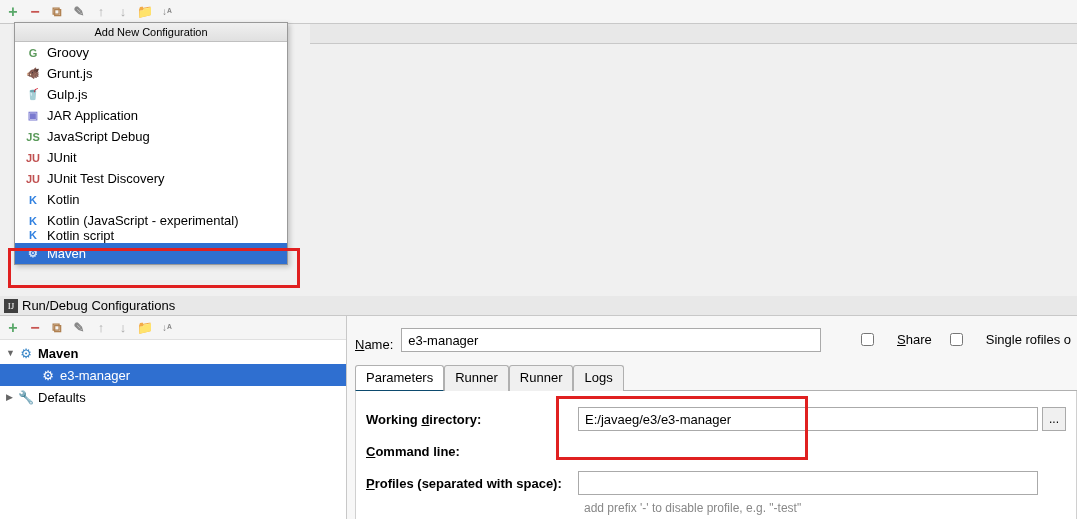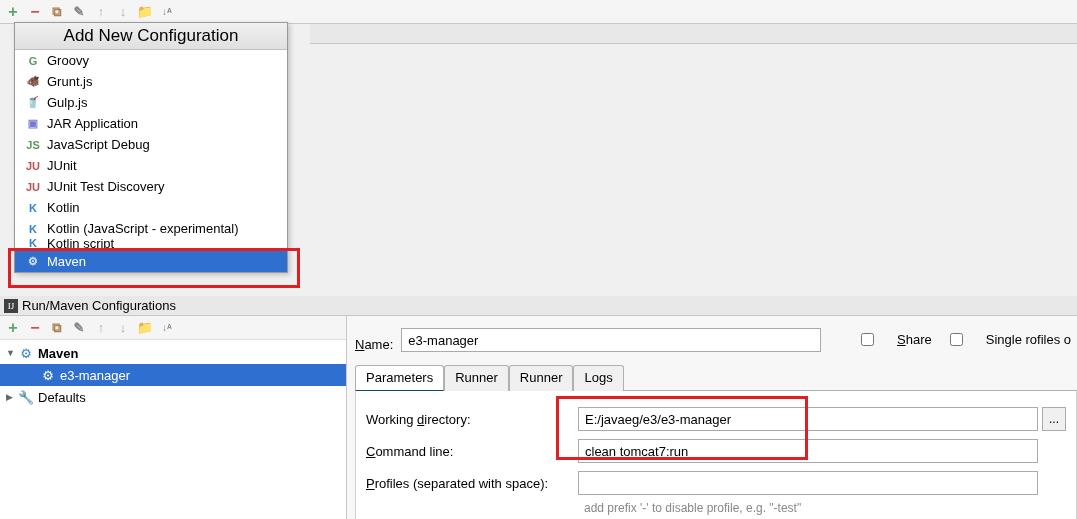--- a/index.html
+++ b/index.html
@@ -62,21 +62,21 @@
     background: #fff;
     border: 1px solid #999;
     box-shadow: 2px 2px 5px rgba(0,0,0,0.2);
     z-index: 5;
   }
   .dropdown-header {
     background: linear-gradient(#f0f0f0, #e0e0e0);
     border-bottom: 1px solid #c0c0c0;
     text-align: center;
     padding: 3px 0;
-    font-size: 17px;
+    font-size: 11px;
   }
   .dropdown-item {
     display: flex;
     align-items: center;
     padding: 2px 4px 2px 10px;
     height: 21px;
   }
   .dropdown-item.selected {
     background: #2f6fd0;
     color: #fff;
@@ -232,21 +232,21 @@
     background: #fff;
     border: 1px solid #d0d0d0;
     border-top: none;
     padding: 12px 10px 10px 10px;
   }
   .field-row {
     display: flex;
     align-items: center;
     height: 32px;
   }
-  .field-label { width: 212px; }
+  .field-label { width: 212px; font-weight: bold; }
   .field-input {
     width: 460px;
     height: 24px;
     border: 1px solid #aaa;
     padding: 0 6px;
     font-family: inherit;
     font-size: 13px;
   }
   .ellipsis-btn {
     width: 24px;
@@ -350,21 +350,21 @@
   </div>
 </div>
 
 <div class="red-box-1"></div>
 
 <div class="blurred-text">&nbsp;</div>
 
 <div class="second-panel">
   <div class="panel-title-bar">
     <span class="ide-icon">IJ</span>
-    <span>Run/Maven Configurations</span>
+    <span>Run/Debug Configurations</span>
   </div>
   <div class="panel-body">
     <div class="left-side">
       <div class="left-toolbar">
         <span class="tb-btn tb-add">+</span>
         <span class="tb-btn tb-remove">−</span>
         <span class="tb-btn tb-copy">⧉</span>
         <span class="tb-btn tb-wrench">✎</span>
         <span class="tb-btn tb-arrow">↑</span>
         <span class="tb-btn tb-arrow">↓</span>
@@ -411,21 +411,20 @@
           <div class="tab">Logs</div>
         </div>
       <div class="params-area">
         <div class="field-row">
           <span class="field-label">Working <span class="underline">d</span>irectory:</span>
           <input class="field-input" value="E:/javaeg/e3/e3-manager" style="">
           <button class="ellipsis-btn">...</button>
         </div>
         <div class="field-row">
           <span class="field-label"><span class="underline">C</span>ommand line:</span>
-          <input class="field-input" value="clean tomcat7:run" style="">
         </div>
         <div class="field-row">
           <span class="field-label"><span class="underline">P</span>rofiles (separated with space):</span>
           <input class="field-input" value="" style="">
         </div>
         <div class="hint">add prefix '-' to disable profile, e.g. "-test"</div>
       </div>
     </div>
   </div>
 </div>

